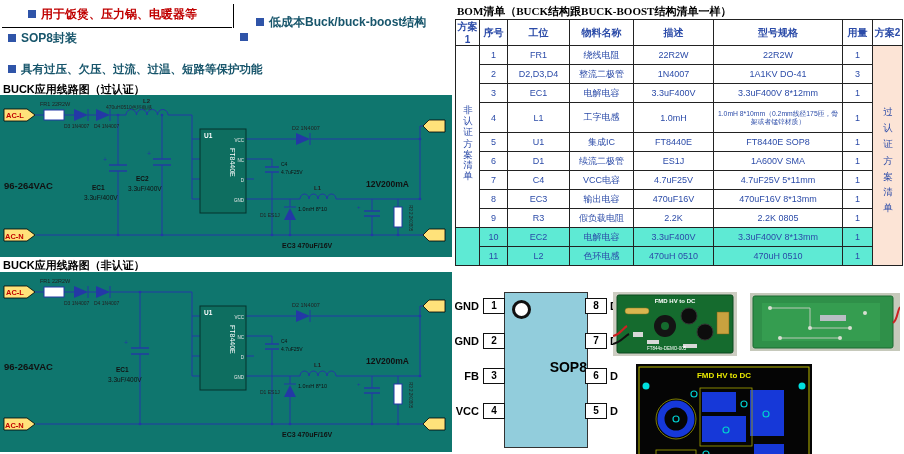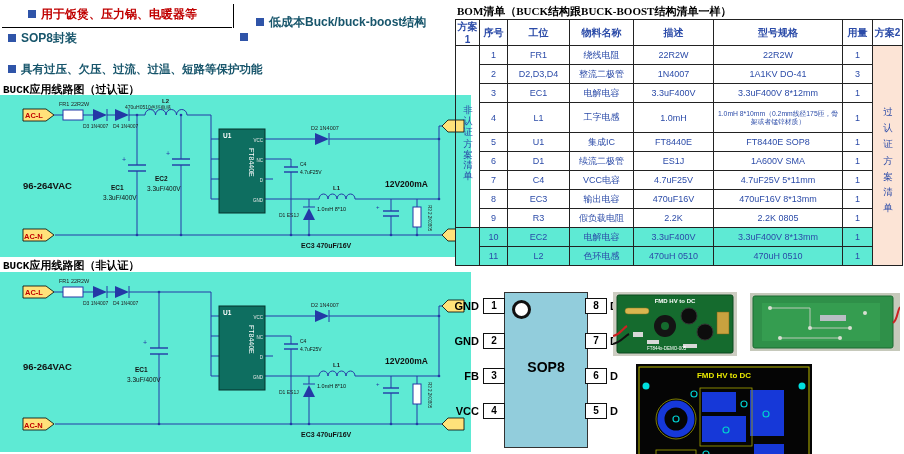--- a/index.html
+++ b/index.html
@@ -5,43 +5,43 @@
   html,body{margin:0;padding:0;background:#fff;}
   #app{position:relative;width:904px;height:454px;background:#fff;overflow:hidden;
        font-family:"Liberation Sans",sans-serif;}
   
   .feat{position:absolute;font-weight:bold;font-size:12px;color:#17556B;white-space:nowrap;}
   .feat.red{color:#C00000;padding-left:20px;}
   .bullet{display:inline-block;width:8px;height:8px;background:#2F54A8;margin-right:5px;}
   .hline{position:absolute;background:#000;height:1px;}
   .vline{position:absolute;background:#000;width:1px;}
   
-  .sch-title{position:absolute;font-size:11px;font-weight:bold;color:#000;white-space:nowrap;font-family:Liberation Mono, monospace;}
-  .sch-box{position:absolute;background:#5eead4;padding-left:19px;}
+  .sch-title{position:absolute;font-size:11px;font-weight:bold;color:#000;white-space:nowrap;}
+  .sch-box{position:absolute;background:#0f766e;}
   .sch-box svg{display:block;}
   svg text{font-family:"Liberation Sans",sans-serif;}
   
   .bom-title{position:absolute;font-size:11px;font-weight:bold;color:#000;white-space:nowrap;}
   table.bom{position:absolute;border-collapse:collapse;table-layout:fixed;font-size:9px;
             color:#2B4BA8;text-align:center;}
   .bom th,.bom td{border:1px solid #222;padding:0 1px;overflow:hidden;}
   .bom th{font-weight:bold;font-size:10px;height:18px;}
   .bom tr{height:19px;}
   .bom tr.tall{height:30px;}
   .tan{background:#5eead4;}
   .plan2{background:#FCE4D6;}
   .spec-small{font-size:6.8px;line-height:1.15;}
   .vtext{writing-mode:vertical-rl;text-orientation:upright;font-size:9.5px;}
   .plan1 .vtext{letter-spacing:11px;}
   .plan2 .vtext{letter-spacing:16px;}
   
   .sop8{position:absolute;left:446px;top:286px;width:176px;height:168px;}
   .sop8 .body{position:absolute;left:58px;top:6px;width:82px;height:154px;background:#92CDDC;border:1px solid #333;}
   .sop8 .dot{position:absolute;left:7px;top:7px;width:13px;height:13px;border:3px solid #111;border-radius:50%;background:#fff;}
-  .sop8 .body-label{position:absolute;left:0;top:66px;width:100%;text-align:center;font-weight:bold;font-size:14px;color:#000;}
+  .sop8 .body-label{position:absolute;left:0;top:66px;width:100%;text-align:right;font-weight:bold;font-size:14px;color:#000;}
   .pin-label-l{position:absolute;left:0;width:33px;text-align:right;font-weight:bold;font-size:11px;color:#000;line-height:16px;}
   .pin-box{position:absolute;width:20px;height:14px;background:#fff;border:1px solid #111;
            font-size:10px;font-weight:bold;text-align:center;line-height:14px;color:#000;}
   .pin-label-r{position:absolute;left:164px;font-weight:bold;font-size:11px;color:#000;line-height:16px;}
   .photo{position:absolute;margin-top:32px;}
 </style>
 </head>
 <body>
 
 <div id="app">

